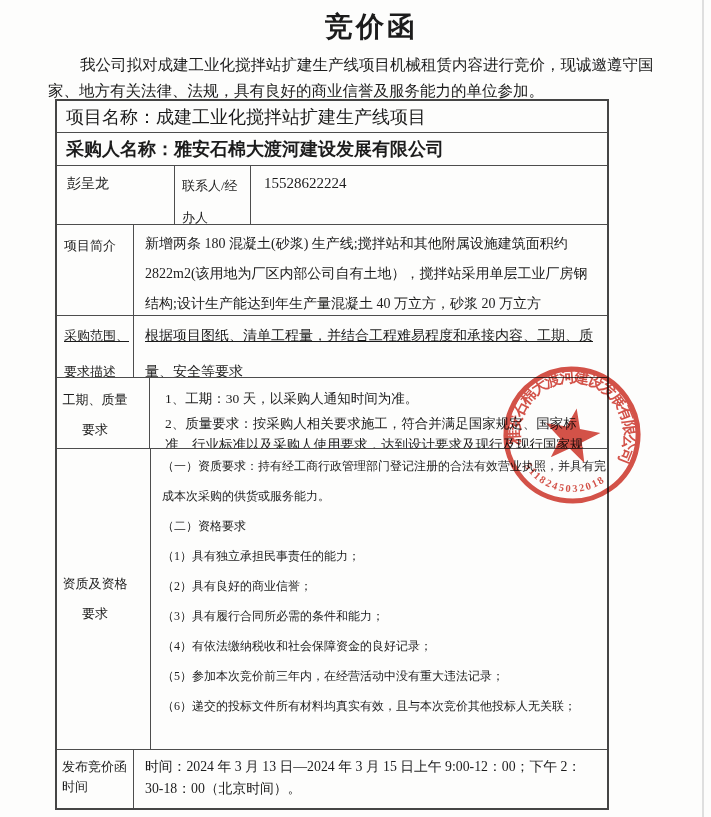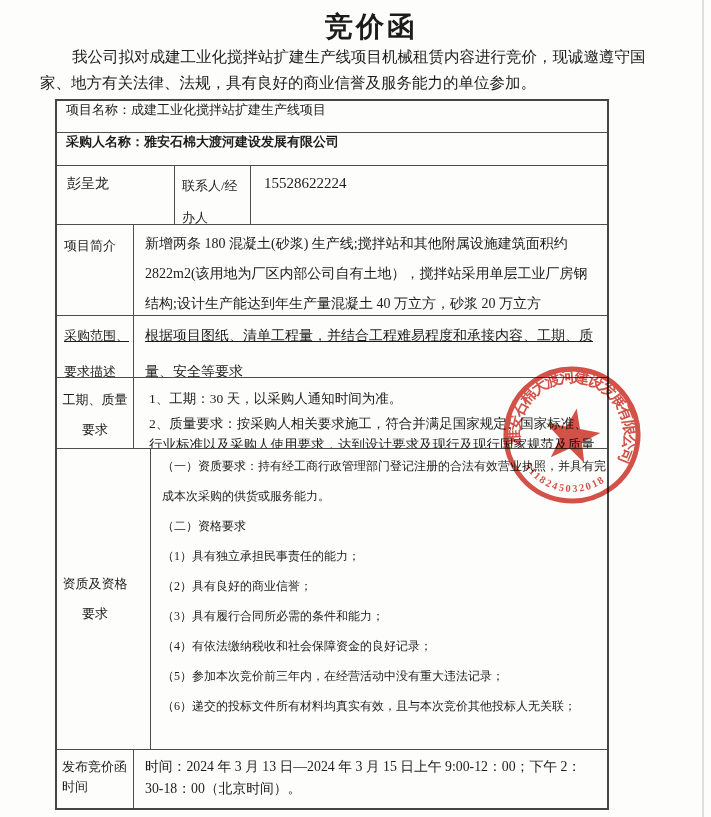--- a/index.html
+++ b/index.html
@@ -1,32 +1,32 @@
 <!DOCTYPE html>
 <html><head>
 <meta charset="utf-8">
 <style>
   html,body{margin:0;padding:0;background:#ffffff;}
   .page{position:relative;width:711px;height:817px;background:#fdfdfc;overflow:hidden;
         font-family:"Liberation Serif","DejaVu Serif",serif;color:#1c1c1c;}
   .page-title{position:absolute;top:8px;left:16px;width:711px;margin:0;text-align:center;
         font-size:28px;font-weight:700;letter-spacing:3px;}
-  .intro{position:absolute;top:44px;left:40px;width:634px;margin:0;font-size:15.5px;
+  .intro{position:absolute;top:44px;left:40px;width:634px;margin:8px;font-size:15.5px;
         line-height:26px;text-indent:32px;}
   .bid-table{position:absolute;left:55px;top:99px;width:554px;border:2px solid #454545;
         box-sizing:border-box;background:transparent;}
   .trow{display:flex;box-sizing:border-box;border-top:1px solid #4d4d4d;}
   .trow:first-child{border-top:none;}
   .tcell{box-sizing:border-box;border-left:1px solid #4d4d4d;overflow:hidden;}
   .tcell:first-child{border-left:none;}
   .label-cell{width:76px;flex:0 0 76px;font-size:13px;padding:6px 3px 0 7px;line-height:30px;}
-  .full-cell{flex:1;display:flex;font-size:13px;padding-left:9px;}
+  .full-cell{flex:1;display:flex;align-items:center;font-size:18px;padding-left:9px;}
   .bold-row{font-weight:600;}
   .r1{height:31px;} .r2{height:33px;} .r3{height:59px;} .r4{height:91px;}
-  .r5{height:62px;text-decoration:underline;} .r6{height:71px;} .r7{height:301px;} .r8{height:59px;}
+  .r5{height:62px;text-decoration:underline;} .r6{height:71px;gap:16px;} .r7{height:301px;} .r8{height:59px;}
   .contact-label{line-height:32px;padding-top:4px;}
   .contact-name{width:117px;flex:0 0 117px;font-size:14px;padding:9px 0 0 10px;}
   .contact-method{width:79px;flex:0 0 79px;font-size:14px;padding:9px 0 0 10px;}
   .contact-phone{flex:1;font-size:15px;padding:9px 0 0 13px;}
   .brief-label{padding-top:12px;line-height:18px;}
   .brief-content{flex:1;font-size:14px;line-height:30px;padding:4px 10px 0 11px;}
   .scope-label{line-height:36px;padding-top:2px;}
   .scope-content{flex:1;font-size:14px;line-height:36px;padding:2px 10px 0 11px;}
   .sched-label{text-align:center;line-height:30px;padding:7px 3px 0 3px;}
   .sched-content{flex:1;font-size:13.5px;line-height:21px;padding:6px 8px 0 11px;}

